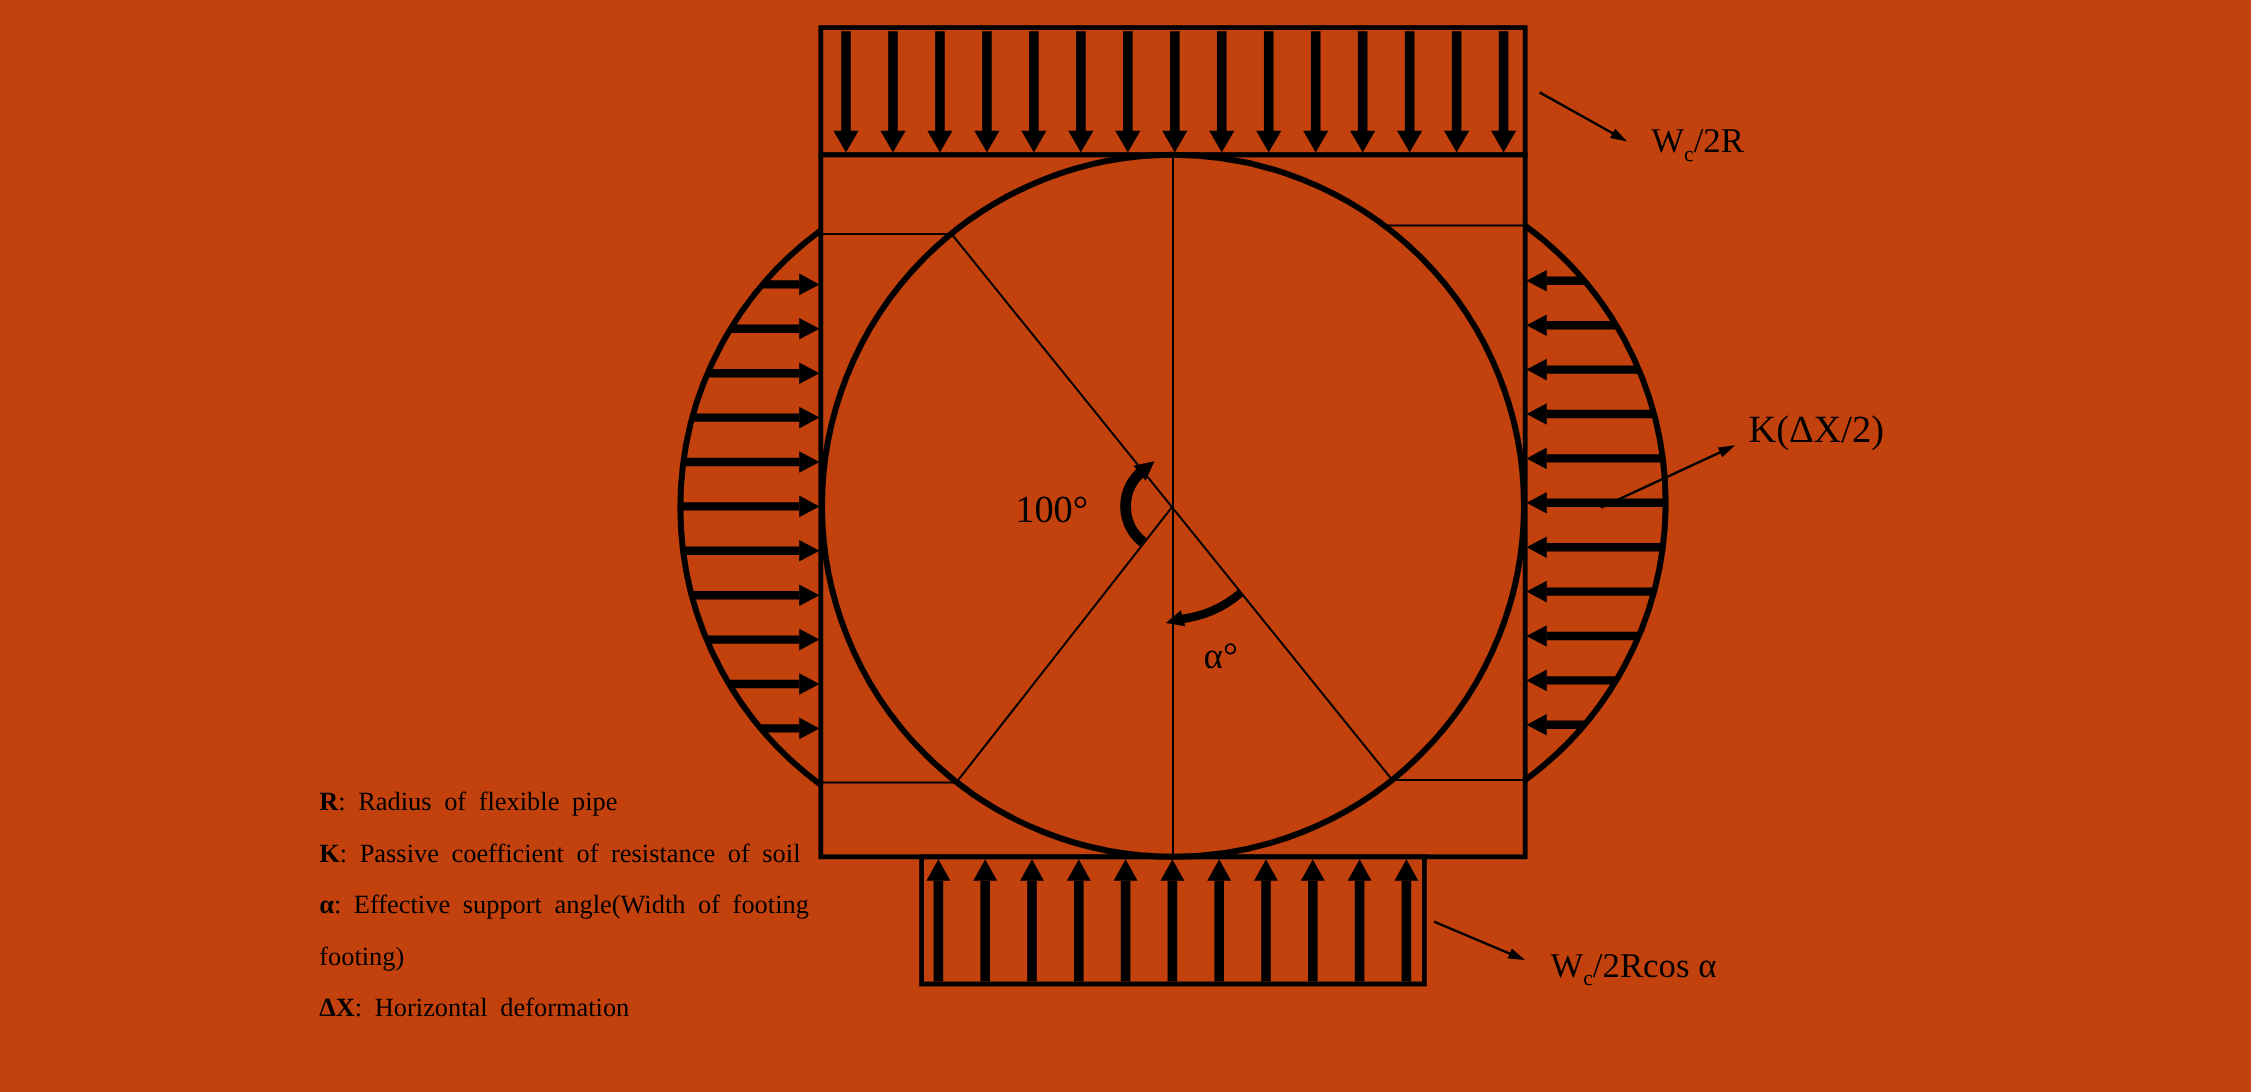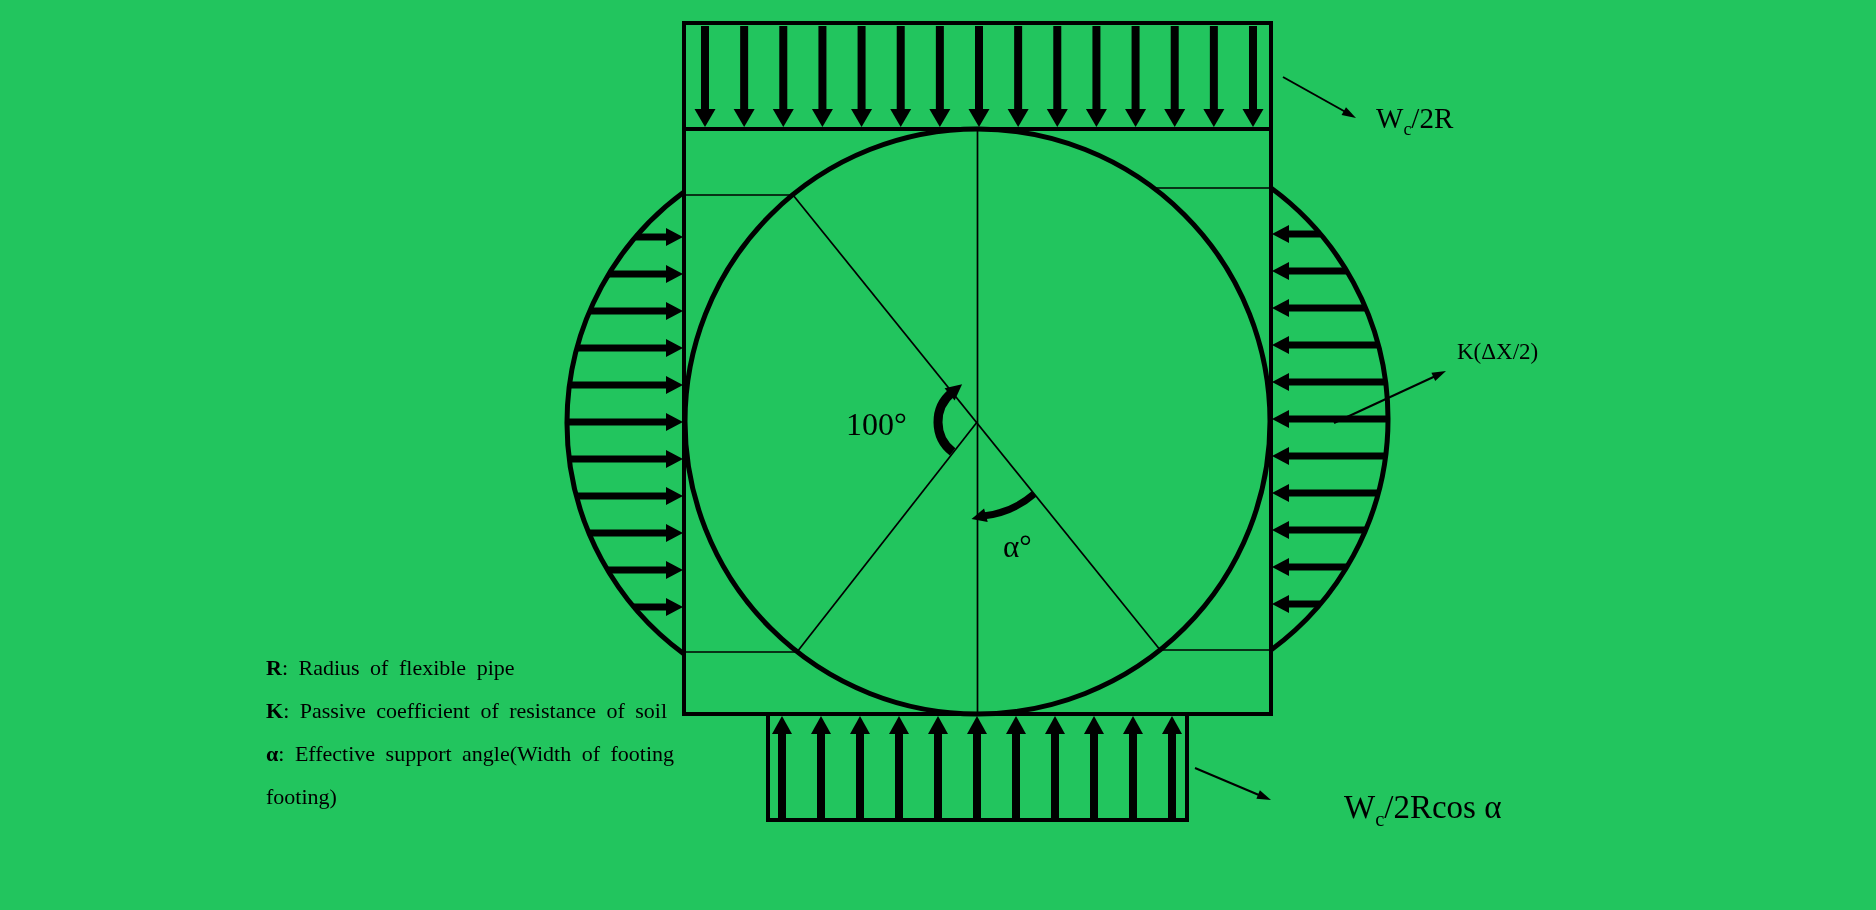--- a/index.html
+++ b/index.html
@@ -1,23 +1,23 @@
 <!DOCTYPE html>
 <html><head>
 <meta charset="utf-8">
 <style>
   html,body{margin:0;padding:0;background:#ffffff;}
-  #stage{position:relative;width:1876px;height:910px;background:#22c55e;overflow:hidden;
+  #stage{position:relative;width:1876px;height:910px;background:#c2410c;overflow:hidden;
          font-family:"Liberation Serif","DejaVu Serif",serif;color:#000;}
   #diagram-svg{position:absolute;left:0;top:0;}
   .lbl{position:absolute;white-space:nowrap;color:#000;}
   .lbl sub{font-size:0.62em;}
   #top-load-label{left:1376px;top:102px;font-size:29px;}
-  #side-load-label{left:1457px;top:339px;font-size:23px;}
-  #bottom-load-label{left:1344px;top:789px;font-size:33px;}
+  #side-load-label{left:1457px;top:339px;font-size:32px;}
+  #bottom-load-label{left:1292px;top:789px;font-size:29px;}
   #angle-100-label{left:846px;top:406px;font-size:32px;}
   #angle-alpha-label{left:1003px;top:529px;font-size:31px;}
   #legend{position:absolute;left:266px;top:646px;font-size:22px;word-spacing:5px;}
   .legend-line{height:43px;line-height:43px;}
   .legend-line b sub{font-size:0.62em;}
 </style>
 </head>
 <body>
 
 <div id="stage">
@@ -185,14 +185,15 @@
 
   <div class="lbl" id="angle-100-label">100°</div>
 
   <div class="lbl" id="angle-alpha-label">α°</div>
 
   <div id="legend">
     <div class="legend-line"><b><span>R</span><sub></sub></b><span>: Radius of flexible pipe</span></div>
     <div class="legend-line"><b><span>K</span><sub></sub></b><span>: Passive coefficient of resistance of soil</span></div>
     <div class="legend-line"><b><span>α</span><sub></sub></b><span>: Effective support angle(Width of footing</span></div>
     <div class="legend-line"><b><span></span><sub></sub></b><span>footing)</span></div>
+    <div class="legend-line"><b><span>ΔX</span><sub></sub></b><span>: Horizontal deformation</span></div>
   </div>
 </div>
 
 </body></html>

